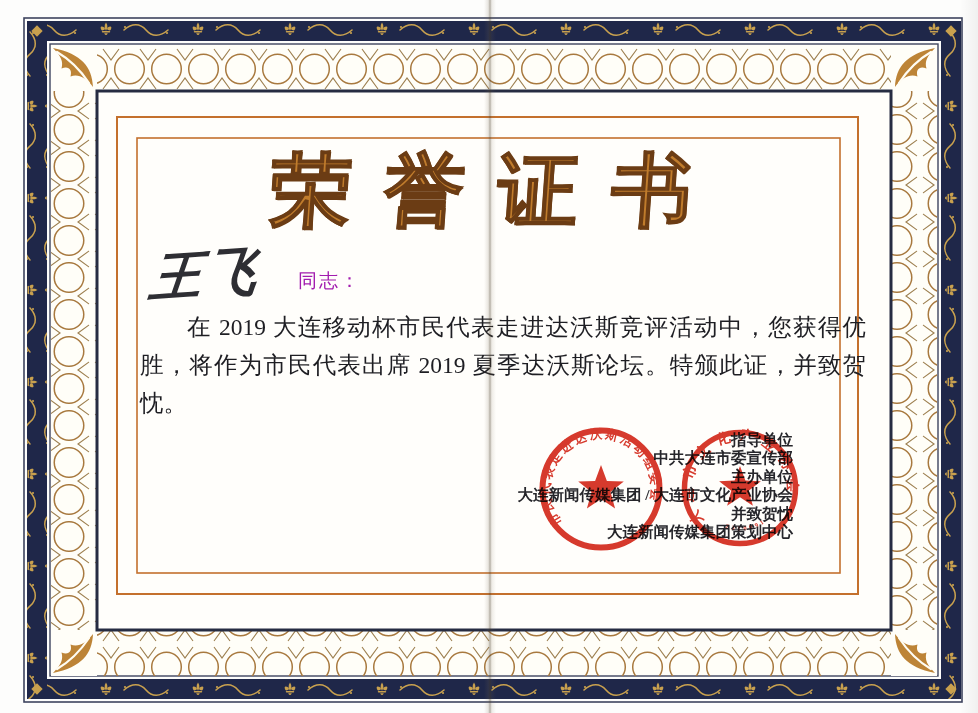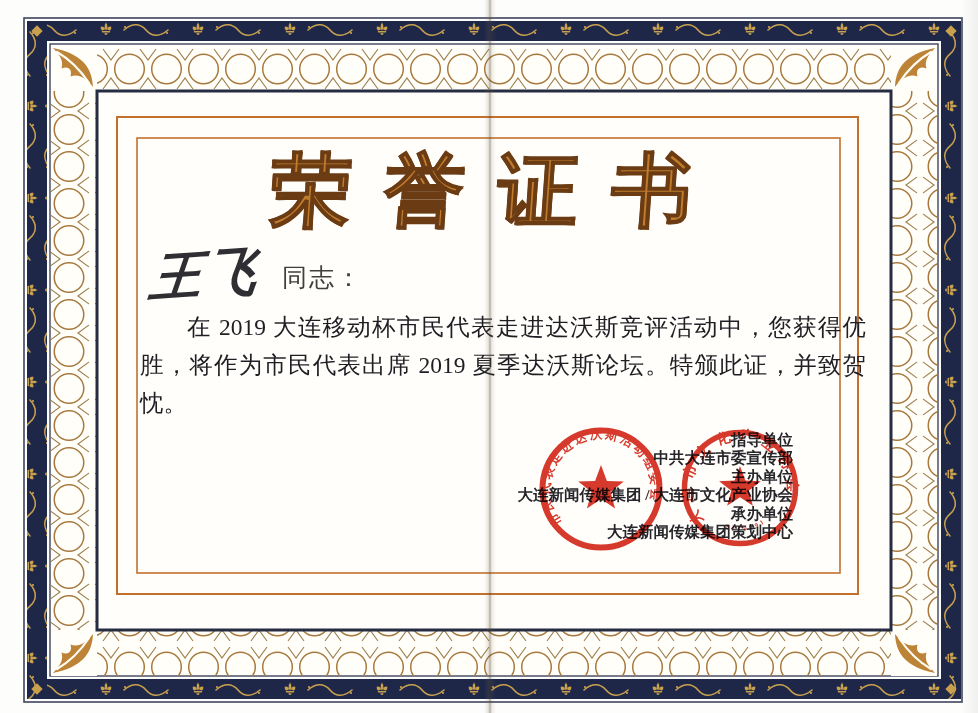--- a/index.html
+++ b/index.html
@@ -12,21 +12,21 @@
          font-family:"DejaVu Serif",serif;font-weight:700;font-size:80px;
          letter-spacing:0.42em;color:#c07c2c;transform:skewX(-4deg);
          -webkit-text-stroke:1.4px #6b3c14;
          text-shadow:1px 1px 0 #6b3c14,-1px 0 0 #6b3c14;}
 
   .name-row{left:150px;top:248px;display:flex;align-items:flex-end;z-index:4;}
   .hand-name{font-size:52px;line-height:52px;color:#2e2e33;
              font-style:italic;font-weight:600;letter-spacing:4px;
              transform:rotate(-4deg) skewX(-10deg);
              font-family:"DejaVu Serif",serif;}
-  .salutation{font-size:25px;color:#404040;margin-left:20px;padding-bottom:6px;
+  .salutation{font-size:19px;color:#a21caf;margin-left:36px;padding-bottom:6px;
               letter-spacing:2px;}
 
   .body-text{left:140px;top:308px;width:726px;z-index:4;
              font-size:23.5px;line-height:38px;color:#1e1e23;
              text-indent:2em;text-align:justify;}
 
   .footer-block{right:185px;top:431px;z-index:4;text-align:right;
                 font-size:15.5px;line-height:18.4px;font-weight:700;
                 color:#26262b;white-space:nowrap;}
 
@@ -122,21 +122,21 @@
     <span class="salutation">同志：</span>
   </div>
 
   <div class="layer body-text">在 2019 大连移动杯市民代表走进达沃斯竞评活动中，您获得优胜，将作为市民代表出席 2019 夏季达沃斯论坛。特颁此证，并致贺忱。</div>
 
   <div class="layer footer-block">
     <div>指导单位</div>
     <div>中共大连市委宣传部</div>
     <div>主办单位</div>
     <div>大连新闻传媒集团 / 大连市文化产业协会</div>
-    <div>承办单位</div>
+    <div>并致贺忱</div>
     <div>大连新闻传媒集团策划中心</div>
   </div>
 
   <svg class="layer seal" style="left:538px;top:426px;" width="126" height="126" viewBox="-63 -63 126 126">
     <circle r="58.5" fill="none" stroke="#d3291b" stroke-width="6"></circle>
     <path d="M0,-24 L5.9,-8.1 L22.8,-7.4 L9.5,3.1 L14.1,19.4 L0,10 L-14.1,19.4 L-9.5,3.1 L-22.8,-7.4 L-5.9,-8.1 Z" fill="#d3291b"></path>
     <defs>
         <path id="arcL" d="M-33,39 A51,51 0 1 1 33,39" fill="none"></path>
       </defs>
     <text font-size="12.5" fill="#d3291b" letter-spacing="2.5">

